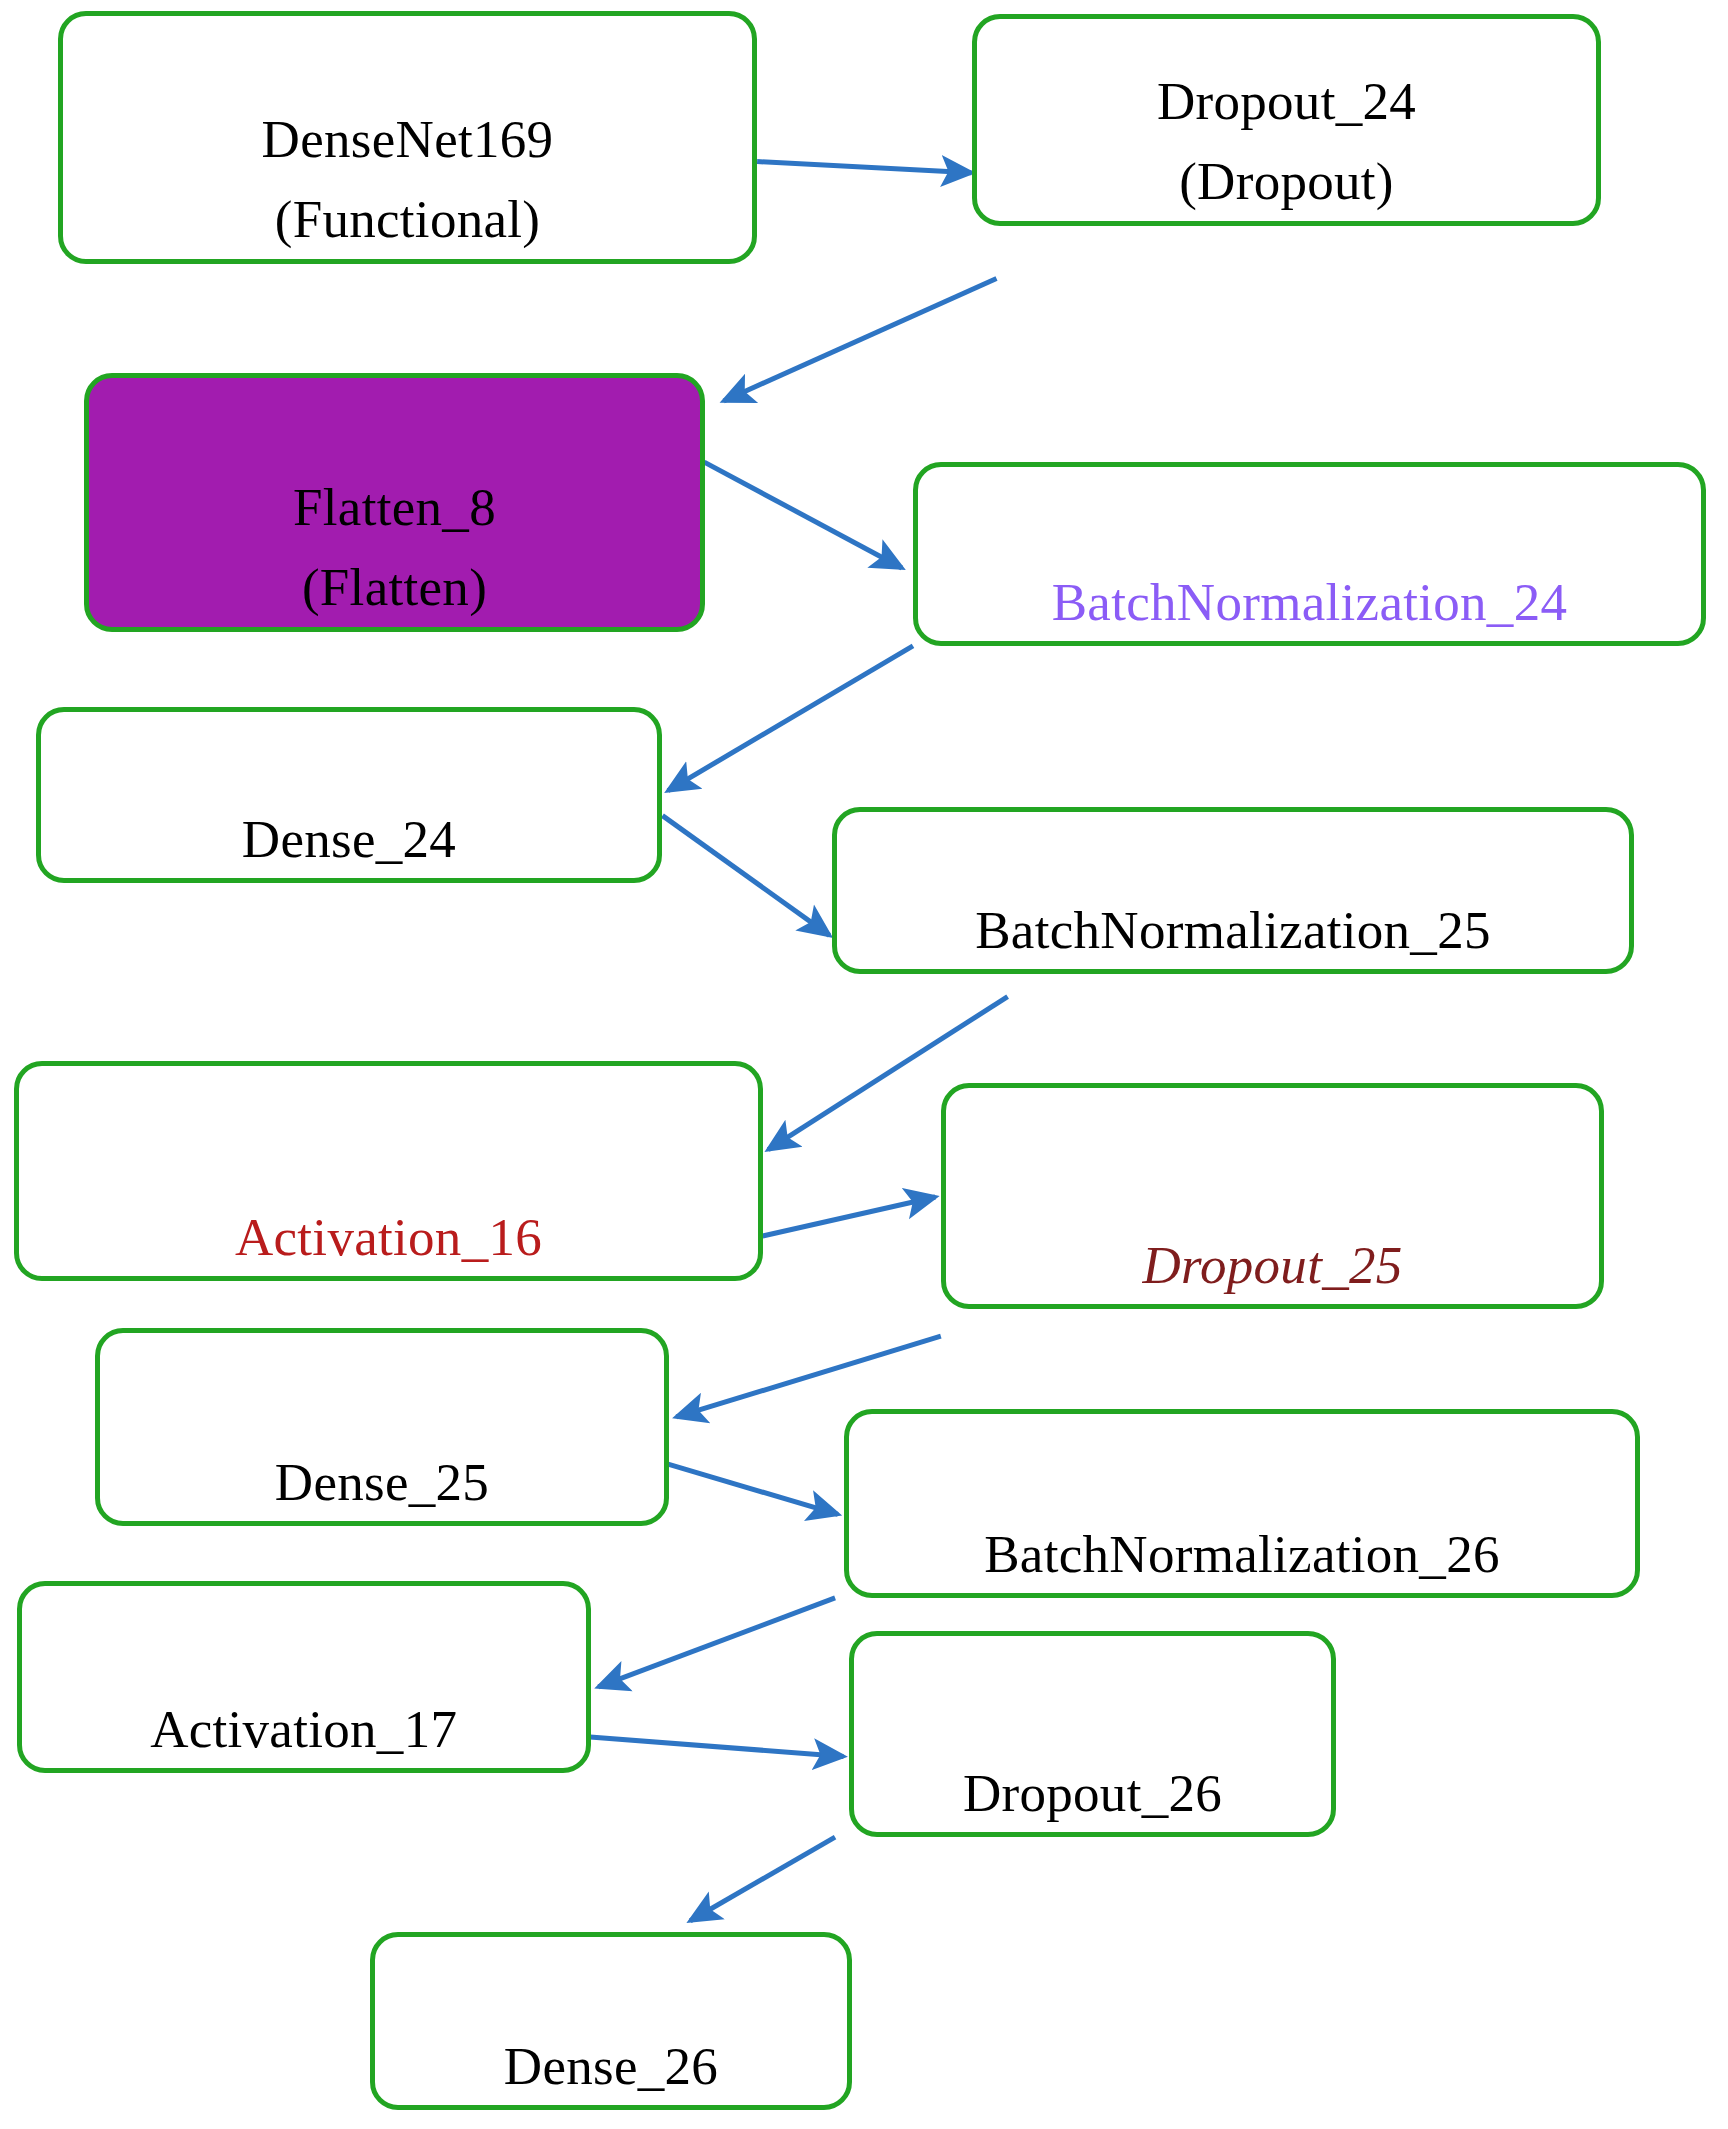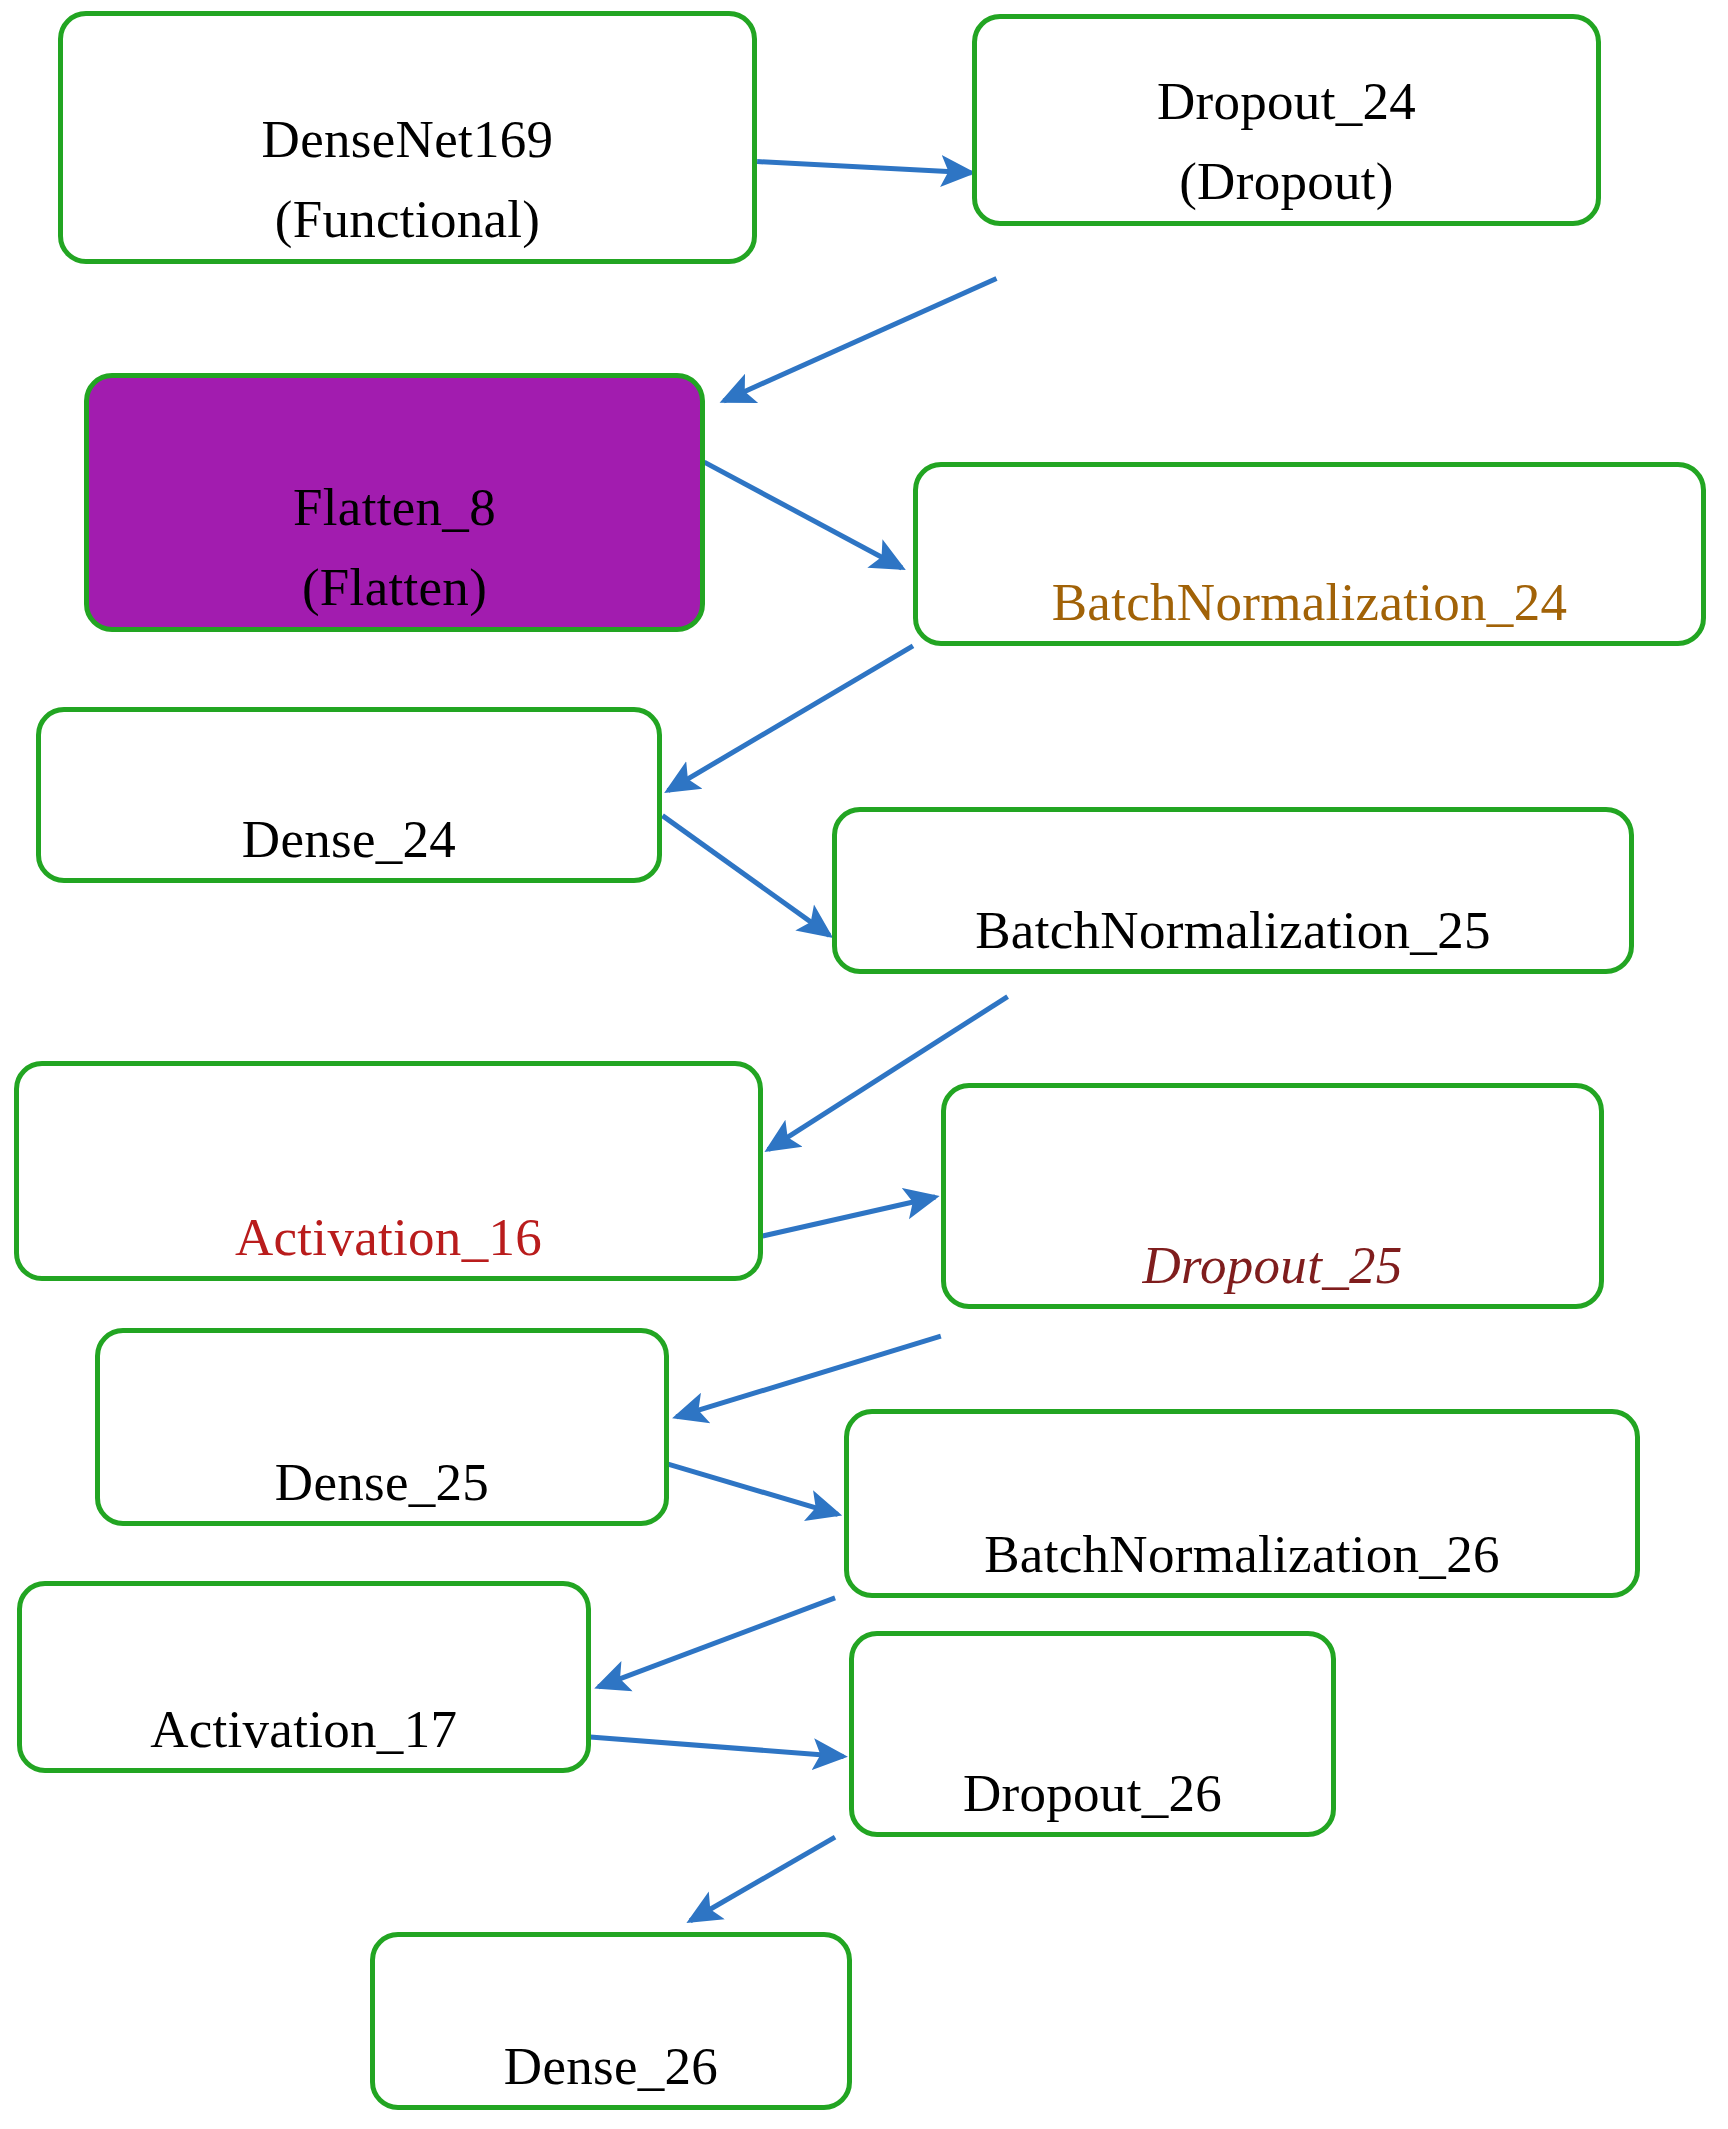--- a/index.html
+++ b/index.html
@@ -71,21 +71,21 @@
       </div>
       <div class="node two-line" style="left: 972px; top: 14px; width: 629px; height: 212px; border-color: rgb(34, 165, 34); background: rgb(255, 255, 255);">
         <span class="label" style="color: rgb(0, 0, 0);">Dropout_24
 (Dropout)</span>
       </div>
       <div class="node two-line" style="left: 84px; top: 373px; width: 621px; height: 259px; border-color: rgb(34, 165, 34); background: #a21caf;">
         <span class="label" style="color: rgb(0, 0, 0);">Flatten_8
 (Flatten)</span>
       </div>
       <div class="node" style="left: 913px; top: 462px; width: 793px; height: 184px; border-color: rgb(34, 165, 34); background: rgb(255, 255, 255);">
-        <span class="label" style="color: #a16207;">BatchNormalization_24</span>
+        <span class="label" style="color: #8b5cf6;">BatchNormalization_24</span>
       </div>
       <div class="node" style="left: 36px; top: 707px; width: 626px; height: 176px; border-color: rgb(34, 165, 34); background: rgb(255, 255, 255);">
         <span class="label" style="color: rgb(0, 0, 0);">Dense_24</span>
       </div>
       <div class="node" style="left: 832px; top: 807px; width: 802px; height: 167px; border-color: rgb(34, 165, 34); background: rgb(255, 255, 255);">
         <span class="label" style="color: rgb(0, 0, 0);">BatchNormalization_25</span>
       </div>
       <div class="node" style="left: 14px; top: 1061px; width: 749px; height: 220px; border-color: rgb(34, 165, 34); background: rgb(255, 255, 255);">
         <span class="label" style="color: #b91c1c;">Activation_16</span>
       </div>

